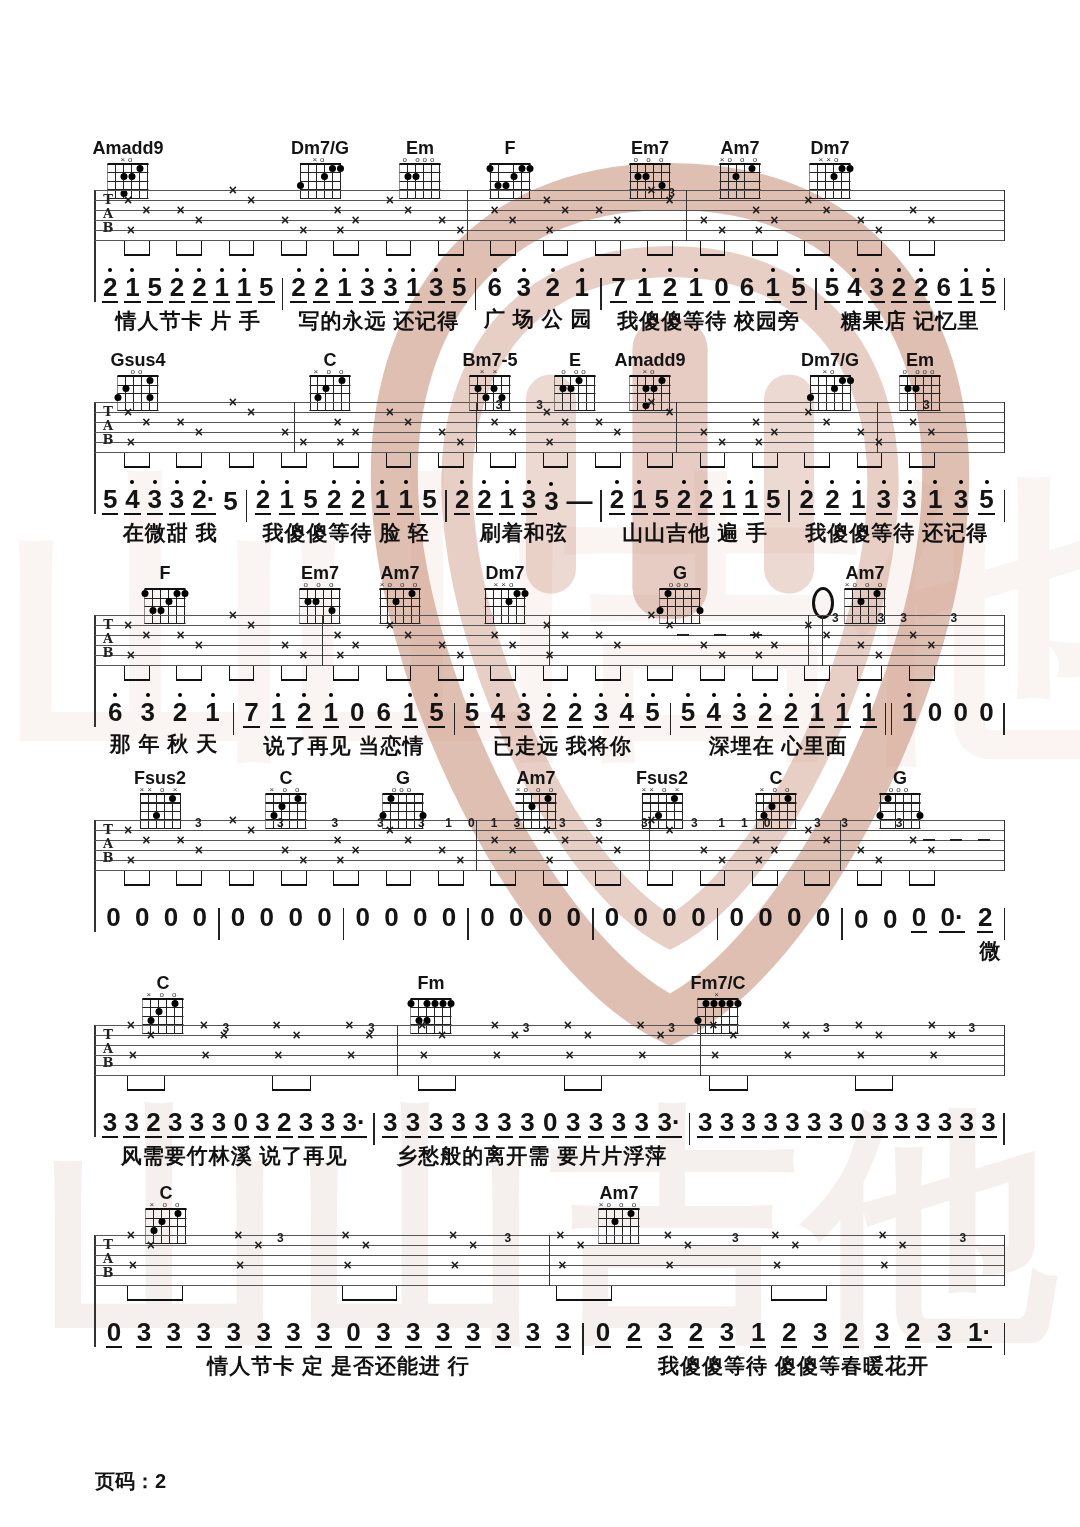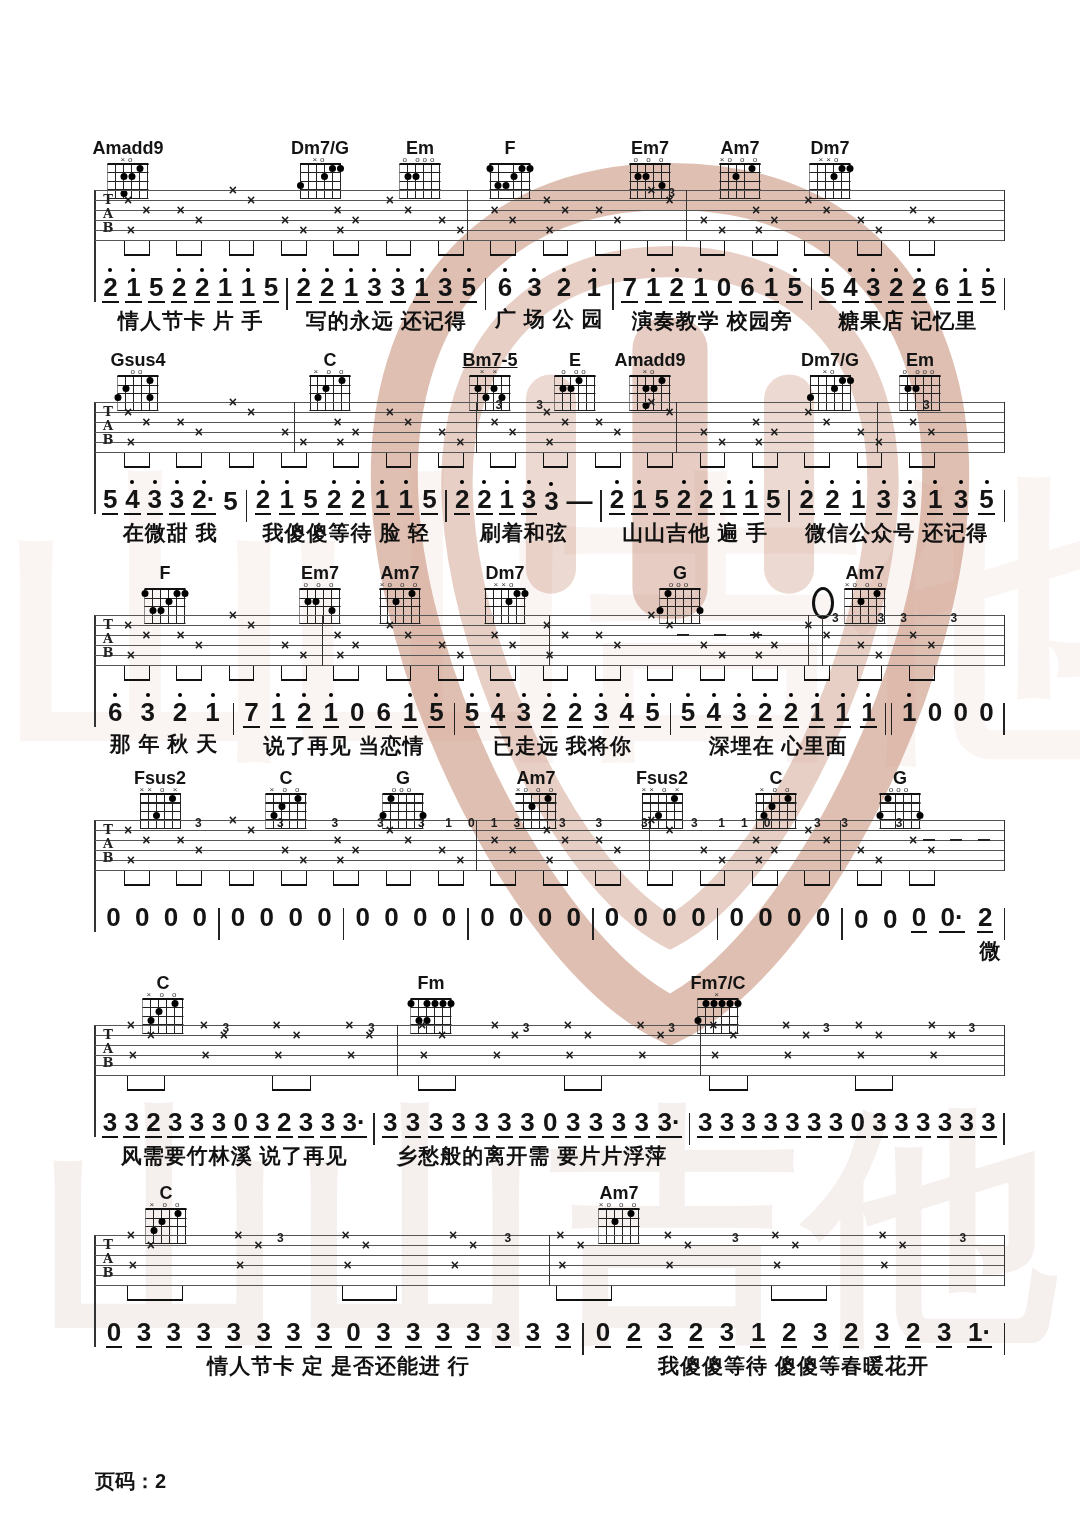--- a/index.html
+++ b/index.html
@@ -328,21 +328,21 @@
               </div>
               <div class="note">
                 <div class="odot"></div>
                 <div class="num ul">1</div>
               </div>
               <div class="note">
                 <div class="odot"></div>
                 <div class="num ul">5</div>
               </div>
             </div>
-            <div class="lyric">演奏教学 校园旁</div>
+            <div class="lyric">我傻傻等待 校园旁</div>
           </div>
           <div class="mbar"></div>
           <div class="measure" style="flex-grow: 8;">
             <div class="notes">
               <div class="note">
                 <div class="odot"></div>
                 <div class="num ul">5</div>
               </div>
               <div class="note">
                 <div class="odot"></div>
@@ -392,21 +392,21 @@
         </div>
         <div class="chord" style="left: 235px;">
           <div class="chord-name">C</div>
           <div class="chord-marks">× o o</div>
           <div class="chord-grid">
             <div class="chord-dot" style="left: 29px; top: 0.75px;"></div>
             <div class="chord-dot" style="left: 13px; top: 9.25px;"></div>
             <div class="chord-dot" style="left: 5px; top: 17.75px;"></div>
           </div>
         </div>
-        <div class="chord" style="left: 395px; text-decoration: underline;">
+        <div class="chord" style="left: 395px;">
           <div class="chord-name">Bm7-5</div>
           <div class="chord-marks">× ×</div>
           <div class="chord-grid">
             <div class="chord-dot" style="left: 5px; top: 9.25px;"></div>
             <div class="chord-dot" style="left: 21px; top: 9.25px;"></div>
             <div class="chord-dot" style="left: 13px; top: 17.75px;"></div>
             <div class="chord-dot" style="left: 29px; top: 17.75px;"></div>
           </div>
         </div>
         <div class="chord" style="left: 480px;">
@@ -676,21 +676,21 @@
               </div>
               <div class="note">
                 <div class="odot"></div>
                 <div class="num ul">3</div>
               </div>
               <div class="note">
                 <div class="odot"></div>
                 <div class="num ul">5</div>
               </div>
             </div>
-            <div class="lyric">微信公众号 还记得</div>
+            <div class="lyric">我傻傻等待 还记得</div>
           </div>
           <div class="mbar"></div>
         </div>
       </div>
       <div class="system" style="top: 565px;">
         <div class="sys-bracket"></div>
         <div class="chord" style="left: 70px;">
           <div class="chord-name">F</div>
           <div class="chord-marks"></div>
           <div class="chord-grid">

